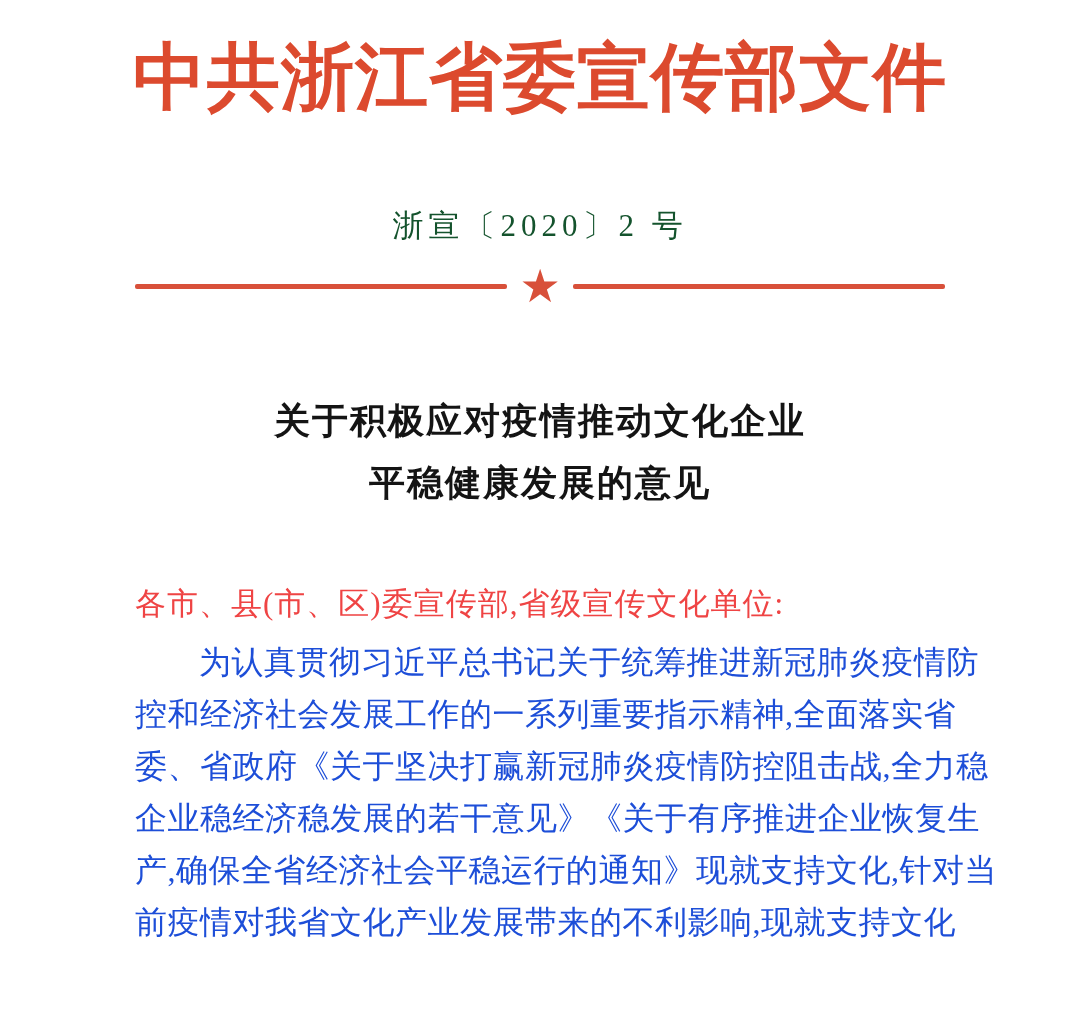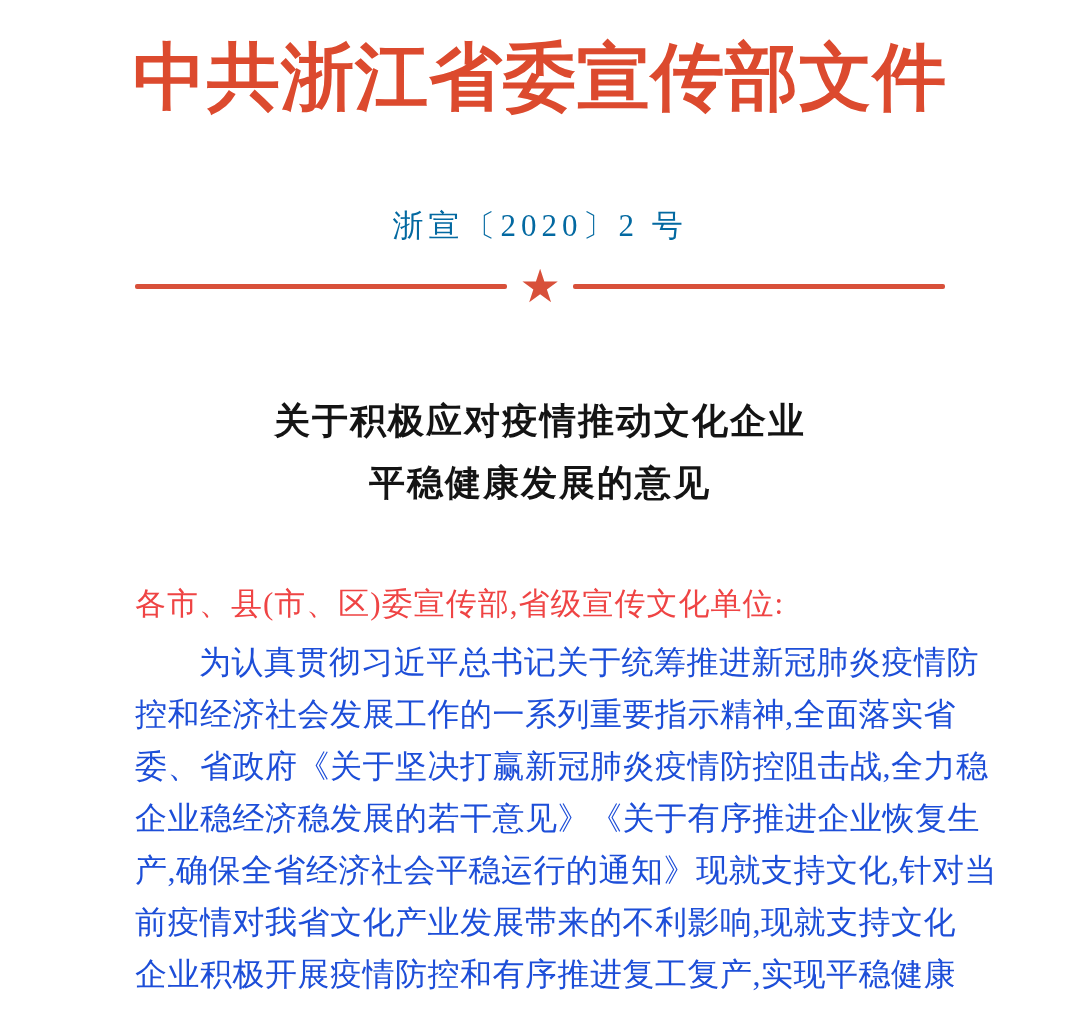--- a/index.html
+++ b/index.html
@@ -34,21 +34,21 @@
     white-space: nowrap;
   }
 
   
   .doc-number {
     margin-top: 80px;
     text-align: center;
     font-size: 31px;
     line-height: 36px;
     letter-spacing: 5px;
-    color: #0369a1;
+    color: #14532d;
   }
 
   
   .divider {
     margin: 20px 135px 0 135px;
     height: 44px;
     display: flex;
     align-items: center;
   }
   .divider .seg {
@@ -124,16 +124,15 @@
 
   <div class="salutation">各市、县(市、区)委宣传部,省级宣传文化单位:</div>
 
   <div class="body-text">
       <div class="line">为认真贯彻习近平总书记关于统筹推进新冠肺炎疫情防</div>
       <div class="line">控和经济社会发展工作的一系列重要指示精神,全面落实省</div>
       <div class="line">委、省政府《关于坚决打赢新冠肺炎疫情防控阻击战,全力稳</div>
       <div class="line">企业稳经济稳发展的若干意见》《关于有序推进企业恢复生</div>
       <div class="line">产,确保全省经济社会平稳运行的通知》现就支持文化,针对当</div>
       <div class="line">前疫情对我省文化产业发展带来的不利影响,现就支持文化</div>
-      <div class="line">企业积极开展疫情防控和有序推进复工复产,实现平稳健康</div>
     </div>
 
 </div>
 
 </body></html>

